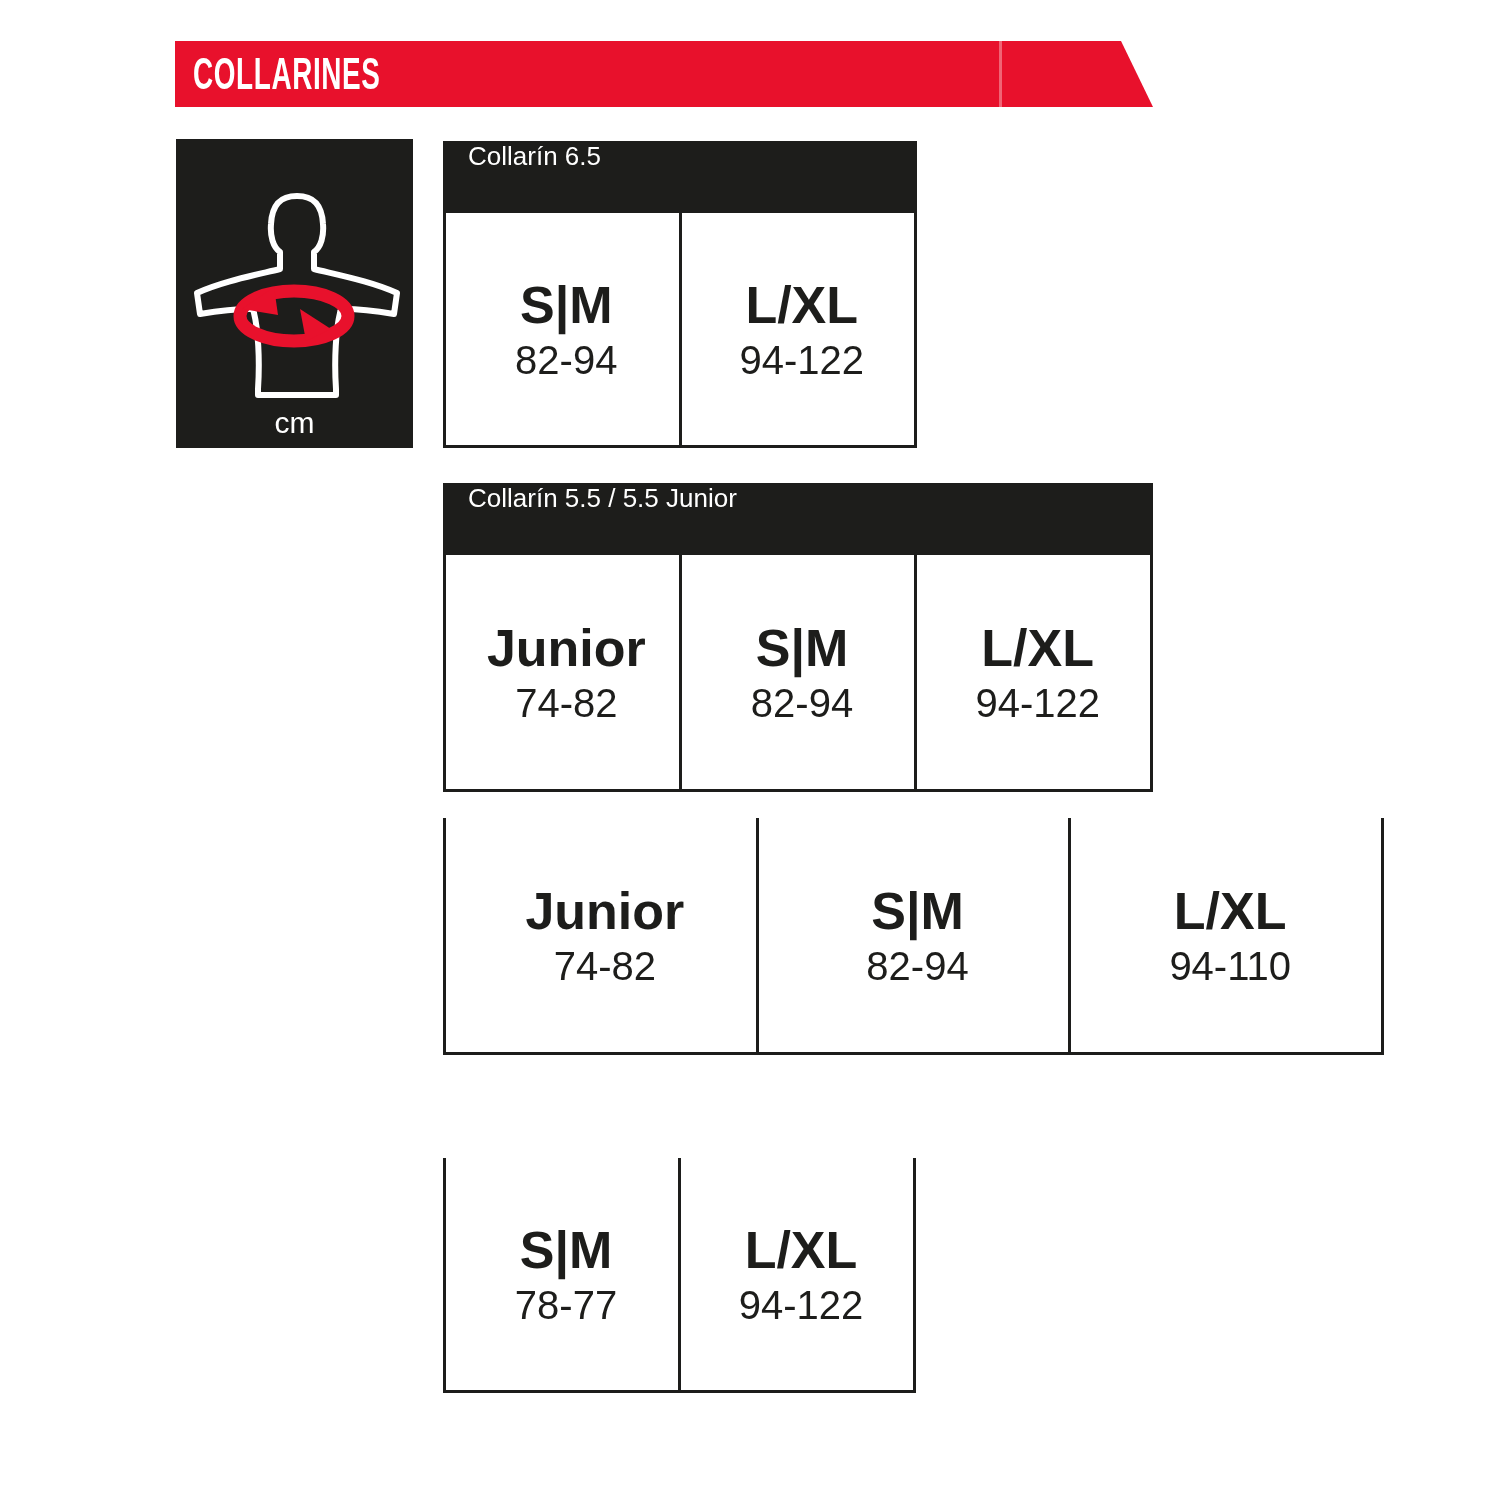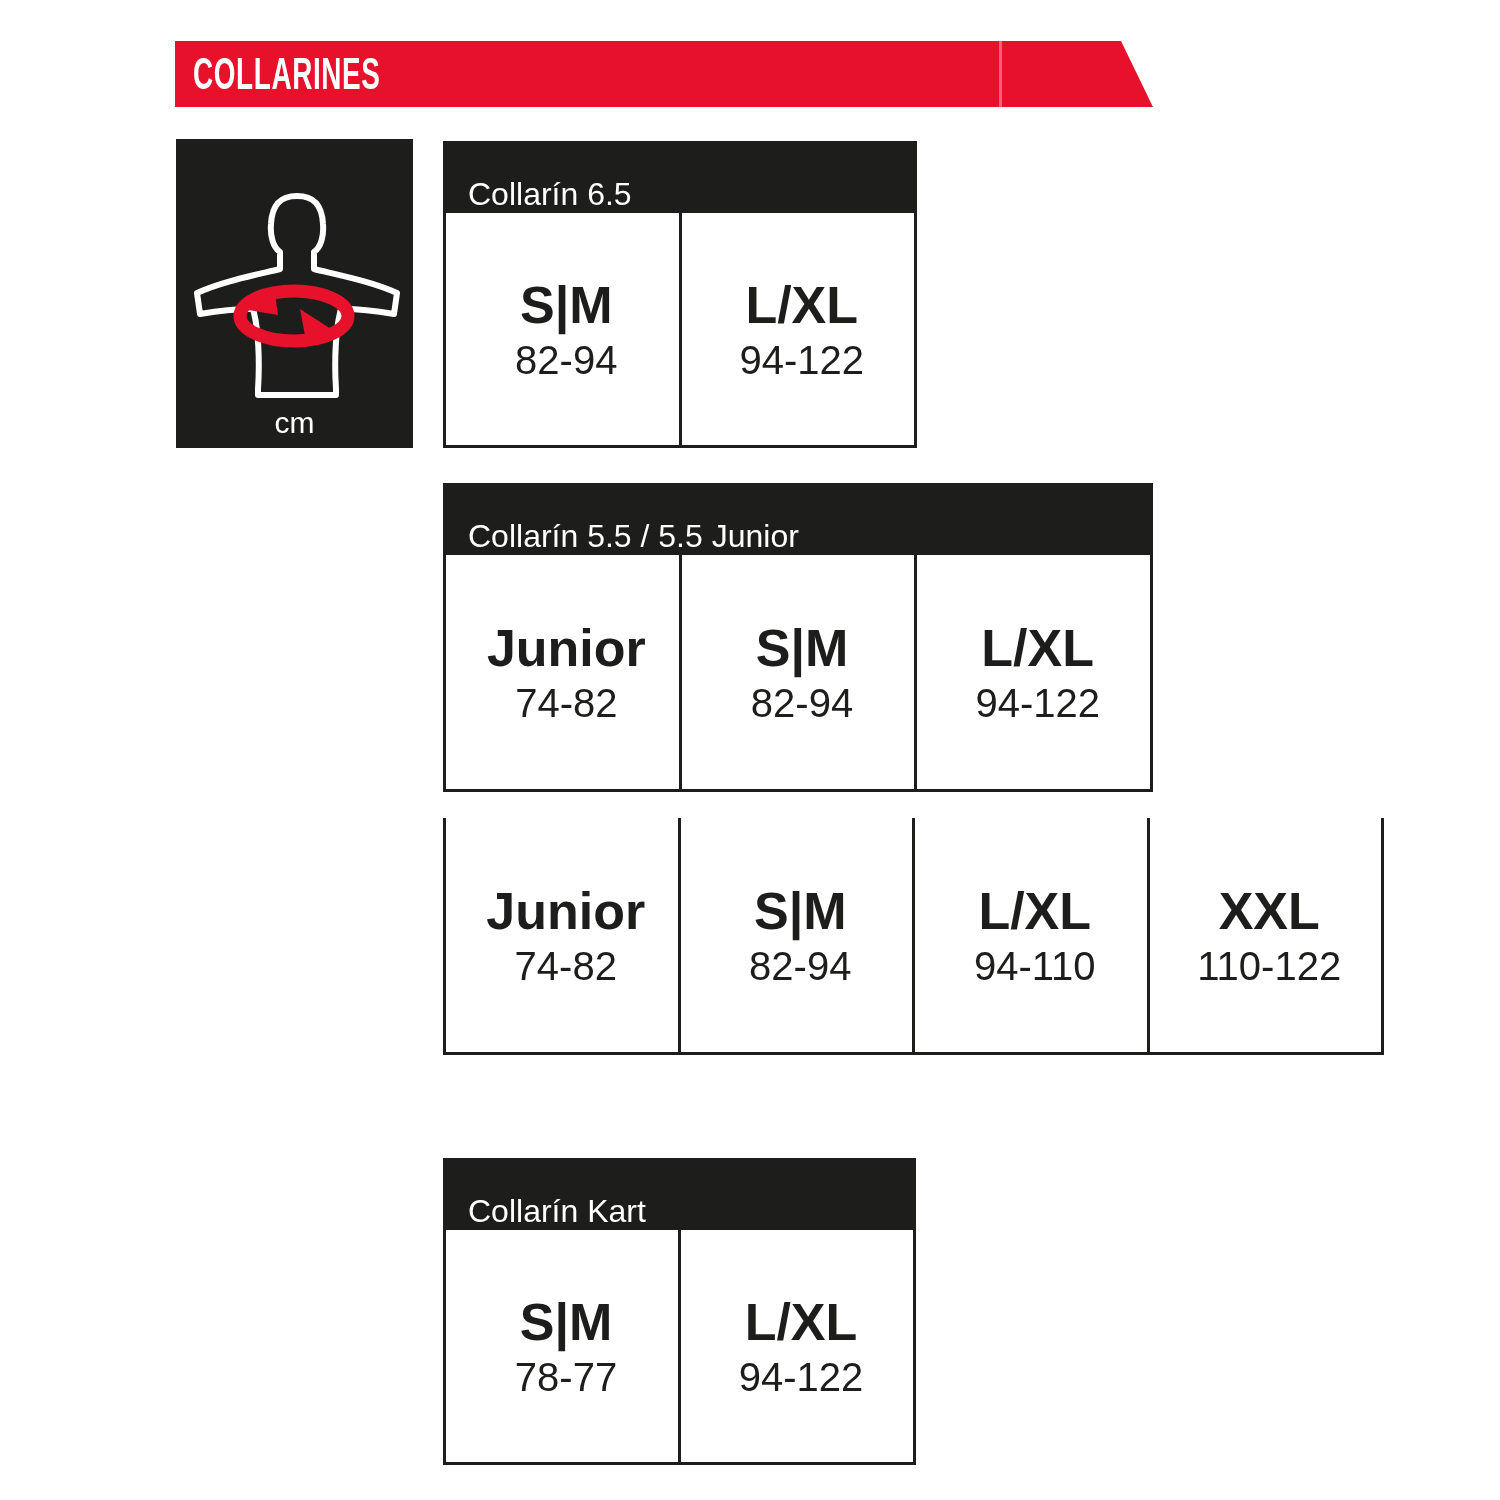--- a/index.html
+++ b/index.html
@@ -37,22 +37,22 @@
   }
   .figure-box svg{position:absolute;left:0;top:0;}
   .figure-caption{
     position:absolute;left:0;right:0;bottom:8px;text-align:center;
     color:var(--white);font-size:30px;
   }
   
   .size-table{position:absolute;}
   .thead{
     background:var(--black);color:var(--white);height:72px;
-    display:flex;align-items:flex-end;padding-left:25px;box-sizing:border-box;
-    font-size:32px;
+    display:flex;align-items:flex-start;padding-left:25px;box-sizing:border-box;
+    font-size:26px;
   }
   .tbody{
     display:flex;background:var(--white);
     border:3px solid var(--black);border-top:none;box-sizing:border-box;
   }
   .cell{
     flex:1;display:flex;flex-direction:column;align-items:center;justify-content:center;
     border-right:3px solid var(--black);
     padding-left:8px;
   }
@@ -153,31 +153,24 @@
           <div class="range">74-82</div>
         </div>
         <div class="cell">
           <div class="size">S|M</div>
           <div class="range">82-94</div>
         </div>
         <div class="cell">
           <div class="size">L/XL</div>
           <div class="range">94-110</div>
         </div>
-        <div class="cell">
-          <div class="size">XXL</div>
-          <div class="range">110-122</div>
-        </div>
       </div>
   </section>
 
   <section class="size-table t4">
-    <div class="thead">
-      <span>Collarín Kart</span>
-    </div>
     <div class="tbody">
         <div class="cell">
           <div class="size">S|M</div>
           <div class="range">78-77</div>
         </div>
         <div class="cell">
           <div class="size">L/XL</div>
           <div class="range">94-122</div>
         </div>
       </div>

